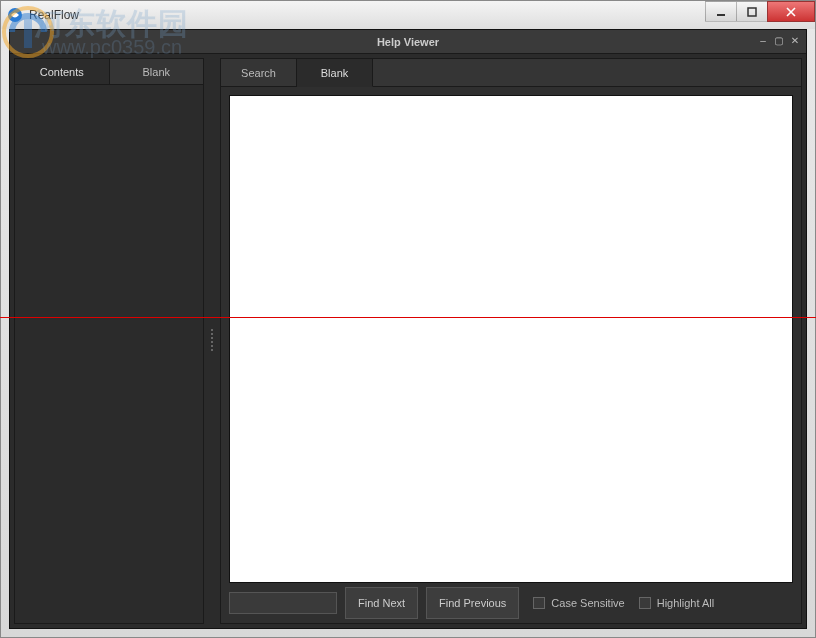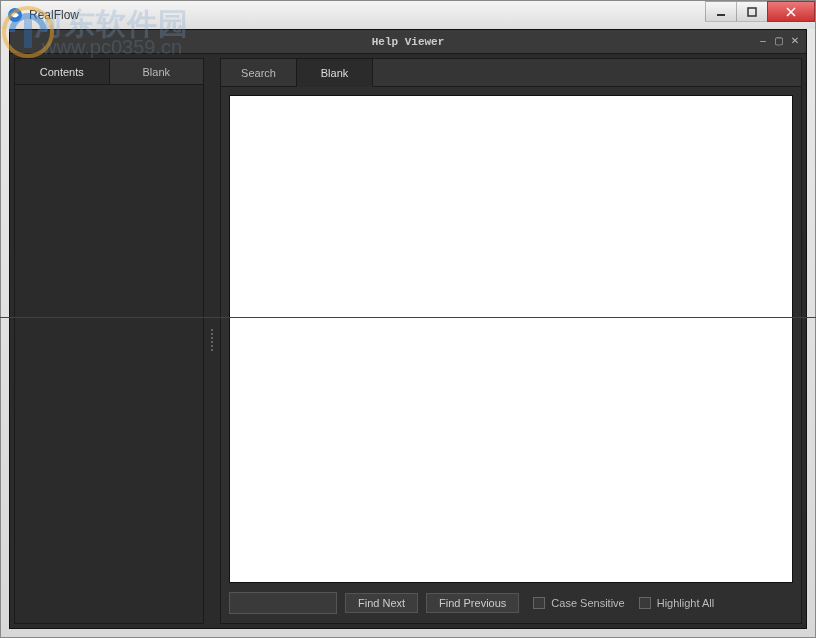--- a/index.html
+++ b/index.html
@@ -14,21 +14,21 @@
 .win-controls { position: absolute; right: 0; top: 0; display: flex; height: 21px; }
 .win-btn { width: 32px; height: 21px; display: flex; align-items: center; justify-content: center; border: 1px solid rgba(0,0,0,.25); background: linear-gradient(#f7f7f7,#d7d7d7); margin-left: -1px; }
 .win-btn.close { width: 48px; background: linear-gradient(#e77,#c33); border-color: #933; }
 .win-btn svg { width: 10px; height: 10px; }
 
 
 .app-frame { position: absolute; left: 8px; right: 8px; top: 28px; bottom: 8px; background: #2b2b2b; border: 1px solid #111; display: flex; flex-direction: column; }
 
 
 .inner-titlebar { height: 24px; background: #3a3a3a; display: flex; align-items: center; justify-content: center; position: relative; border-bottom: 1px solid #1a1a1a; }
-.inner-title { font-size: 11px; font-weight: bold; color: #ccc; font-family: Liberation Mono, monospace; }
+.inner-title { font-size: 11px; font-weight: bold; color: #ccc; }
 .inner-sys { position: absolute; right: 4px; top: 4px; display: flex; gap: 2px; }
 .inner-sys .sys-btn { width: 14px; height: 14px; display: flex; align-items: center; justify-content: center; color: #bbb; font-size: 10px; line-height: 1; cursor: pointer; }
 
 .app-body { flex: 1; display: flex; padding: 4px; gap: 6px; min-height: 0; }
 
 
 .left-panel { width: 190px; display: flex; flex-direction: column; border: 1px solid #1a1a1a; background: #2f2f2f; }
 .tabs { display: flex; height: 26px; border-bottom: 1px solid #1a1a1a; background: #353535; }
 .tab { flex: 1; display: flex; align-items: center; justify-content: center; font-size: 11px; color: #bbb; border-right: 1px solid #1a1a1a; cursor: pointer; }
 .tab:last-child { border-right: none; }
@@ -44,21 +44,21 @@
 .right-tabs { display: flex; height: 28px; background: #353535; }
 .rtab { min-width: 76px; padding: 0 14px; display: flex; align-items: center; justify-content: center; font-size: 11px; color: #bbb; border-right: 1px solid #1a1a1a; border-bottom: 1px solid #1a1a1a; cursor: pointer; }
 .rtab.active { background: #2b2b2b; border-bottom-color: #2b2b2b; color: #ddd; }
 .right-tabs .filler { flex: 1; border-bottom: 1px solid #1a1a1a; }
 
 .viewer-area { flex: 1; padding: 8px 8px 0 8px; min-height: 0; }
 .viewer { width: 100%; height: 100%; background: #fff; border: 1px solid #111; }
 
 .find-bar { height: 40px; display: flex; align-items: center; padding: 0 8px; gap: 8px; }
 .find-input { width: 108px; height: 22px; background: #3a3a3a; border: 1px solid #555; color: #ddd; font-size: 11px; padding: 0 6px; }
-.btn { height: 20px; padding: 0 12px; background: #3d3d3d; border: 1px solid #555; color: #ccc; font-size: 11px; cursor: pointer; }
+.btn { height: 32px; padding: 0 12px; background: #3d3d3d; border: 1px solid #555; color: #ccc; font-size: 11px; cursor: pointer; }
 .chk { display: flex; align-items: center; gap: 6px; font-size: 11px; color: #bbb; cursor: pointer; margin-left: 6px; }
 .chk .square { width: 12px; height: 12px; background: #3a3a3a; border: 1px solid #666; }
 
 
 .watermark { position: absolute; top: 4px; left: 10px; font-size: 30px; font-weight: bold; color: rgba(120,160,200,0.28); letter-spacing: 1px; pointer-events: none; z-index: 50; white-space: nowrap; margin-left: 24px; }
 .watermark2 { position: absolute; top: 36px; left: 42px; font-size: 20px; color: rgba(120,160,200,0.22); pointer-events: none; z-index: 50; }
 .logo-wm { position: absolute; top: 6px; left: 2px; width: 52px; height: 52px; opacity: 0.5; z-index: 49; pointer-events: none; }
 
 
 .redline { position: absolute; left: 0; right: 0; top: 317px; height: 1px; background: #d00; z-index: 60; pointer-events: none; }

